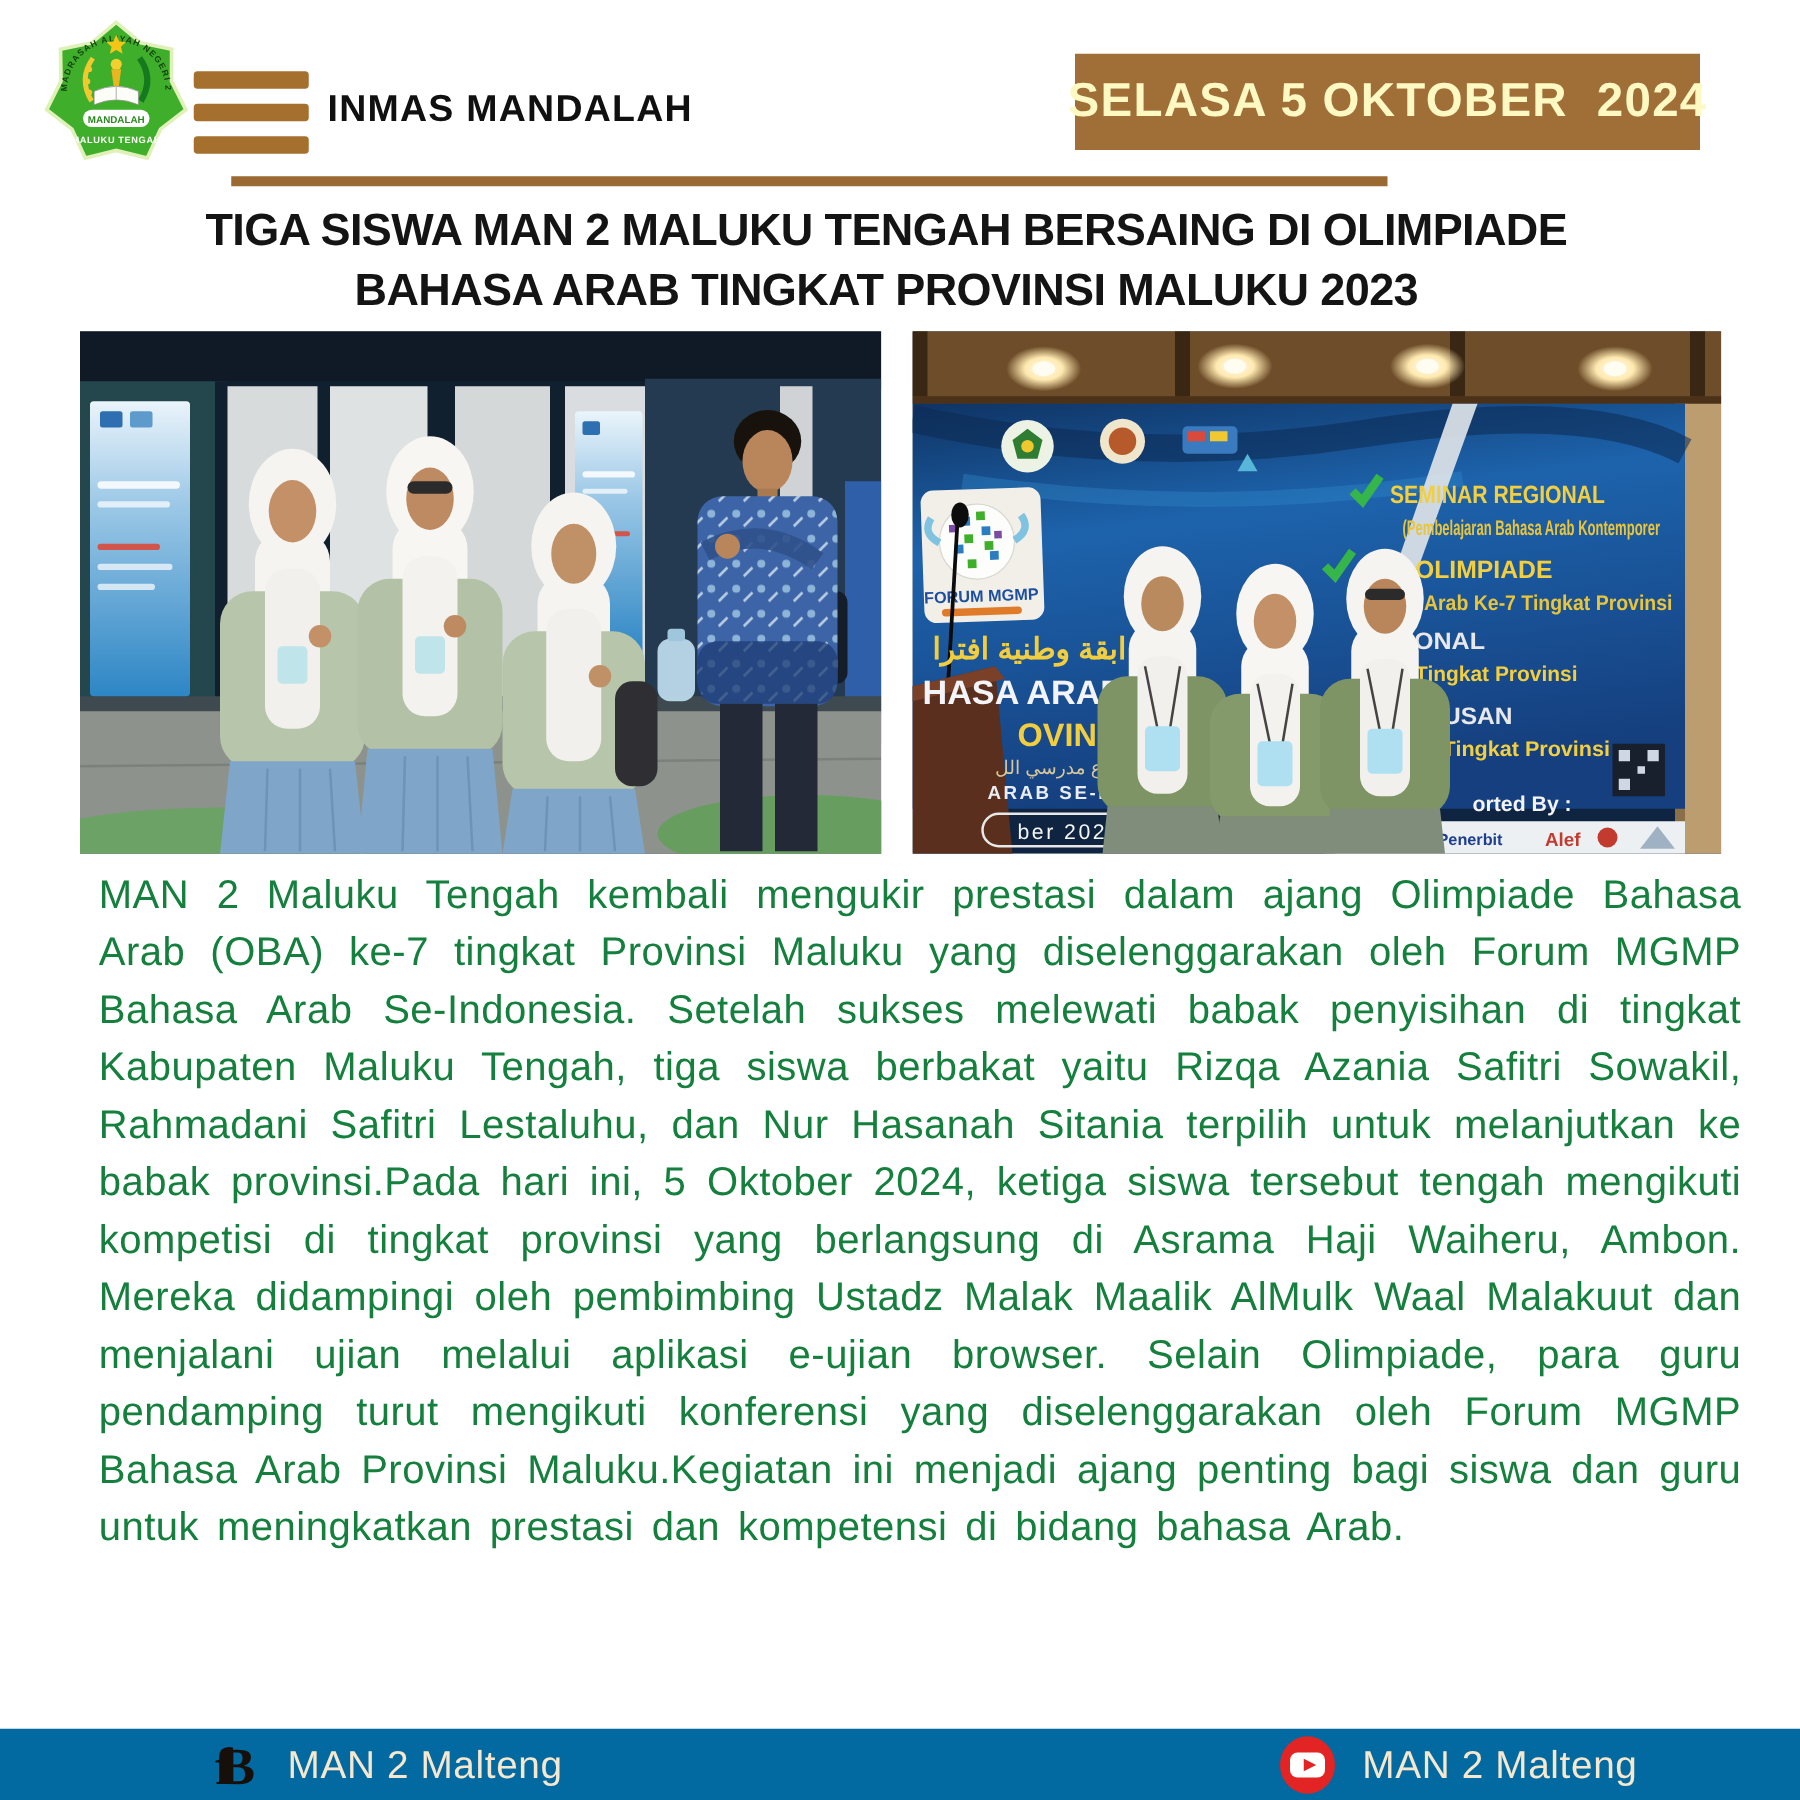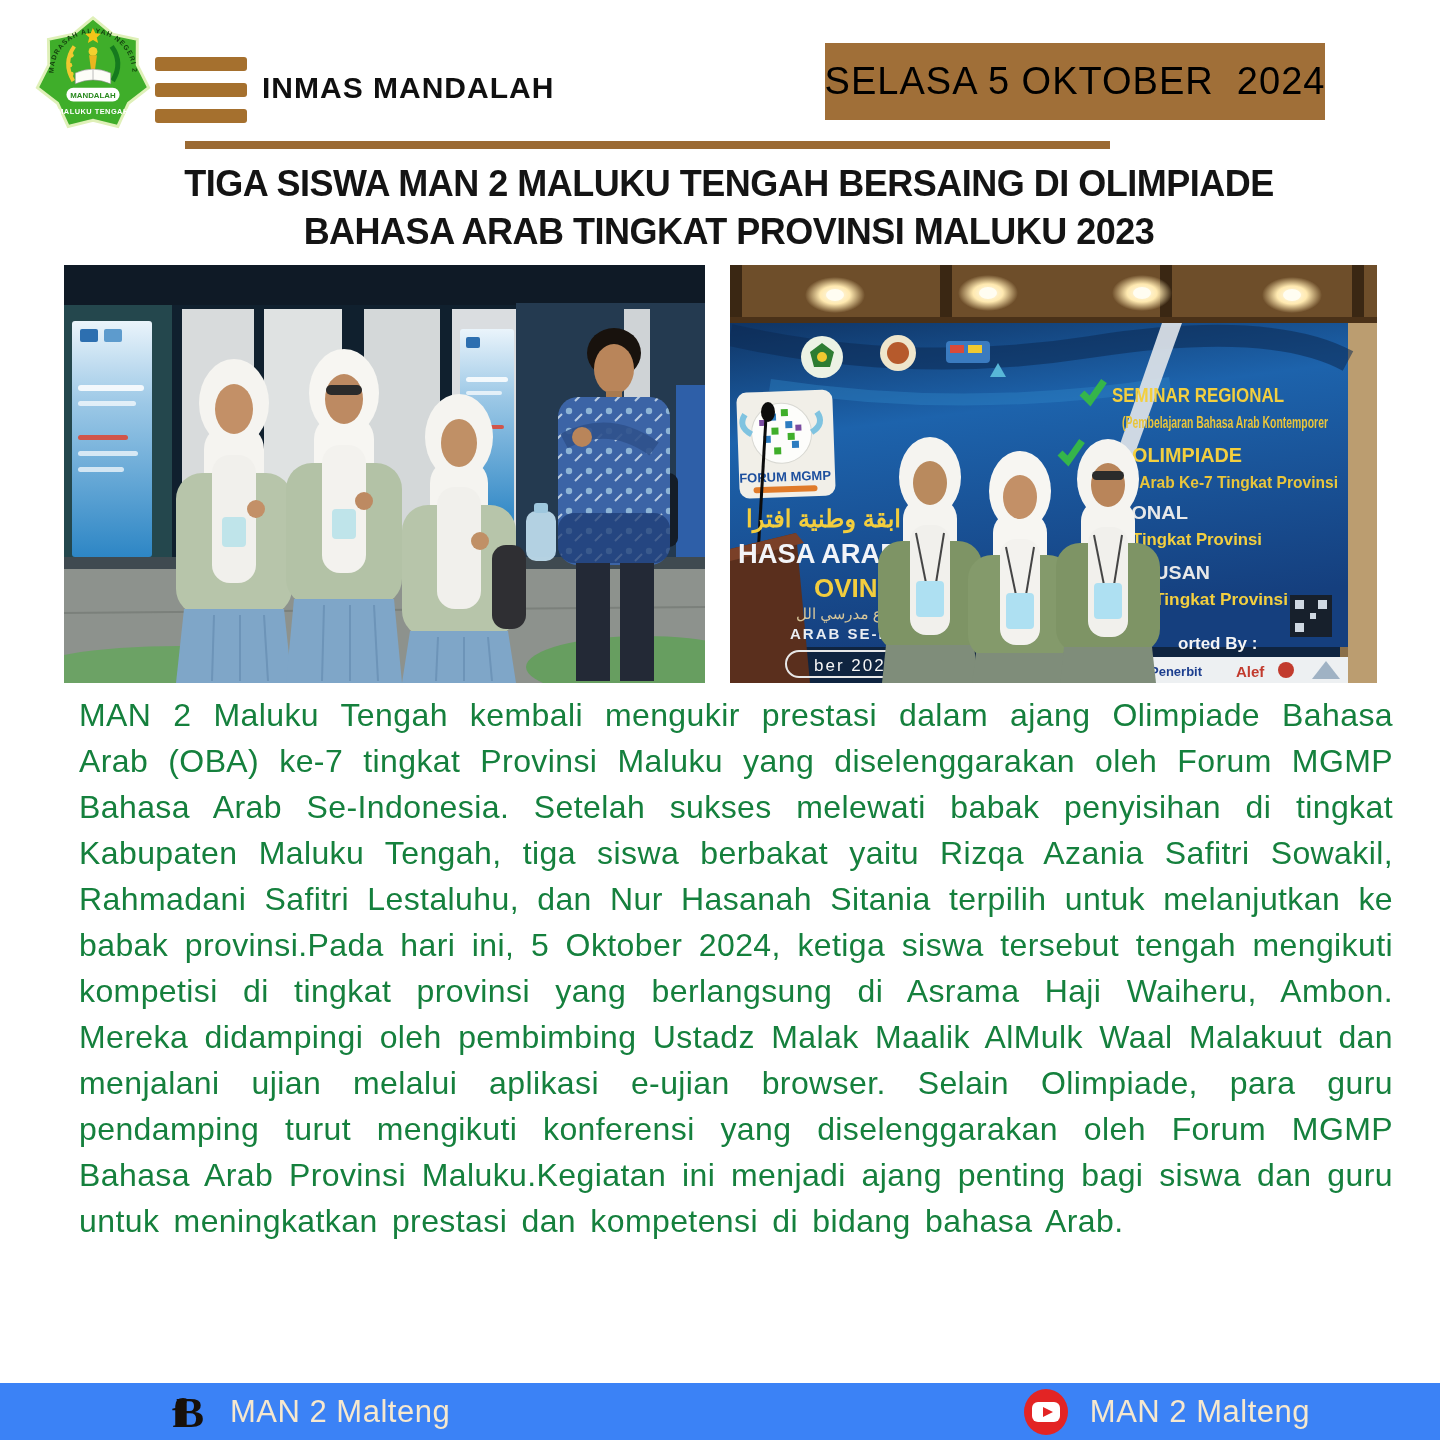--- a/index.html
+++ b/index.html
@@ -9,46 +9,46 @@
   }
   
   .logo{position:absolute;left:30px;top:12px;width:126px;height:126px;}
   .hamburger{position:absolute;left:155px;top:57px;width:92px;height:66px;cursor:pointer;}
   .hamburger .bar{width:92px;height:14px;background:#a5702e;border-radius:3px;margin-bottom:12px;}
   .brand{
     position:absolute;left:262px;top:57px;margin:0;
     font-size:30px;font-weight:700;letter-spacing:1px;color:#101010;line-height:62px;white-space:nowrap;
   }
   .date-badge{
-    position:absolute;left:825px;top:43px;width:500px;height:77px;
-    background:#a06f38;color:#000000;font-size:38px;font-weight:400;letter-spacing:1px;
+    position:absolute;left:860px;top:43px;width:500px;height:77px;
+    background:#a06f38;color:#fef9c3;font-size:38px;font-weight:700;letter-spacing:1px;
     display:flex;align-items:center;justify-content:center;white-space:pre;
   }
   .divider{position:absolute;left:185px;top:141px;width:925px;height:8px;background:#9b6a33;}
   
   .headline{
-    position:absolute;left:72px;top:160px;width:1314px;margin:0;
+    position:absolute;left:52px;top:160px;width:1314px;margin:0;
     text-align:center;color:#141414;font-size:36px;font-weight:700;line-height:48px;letter-spacing:-0.5px;
   }
   .headline span{display:block;}
   
   .photos{position:absolute;left:0;top:265px;width:1440px;height:418px;}
   .photo{position:absolute;top:0;margin:0;padding:0;}
   .photo-left{left:64px;width:641px;height:418px;}
   .photo-right{left:730px;width:647px;height:418px;}
   .photo svg{display:block;}
   
   .article{
     position:absolute;left:63px;top:676px;width:1314px;margin:16px;
     font-size:32px;line-height:46px;color:#15803d;text-align:justify;
     letter-spacing:0.4px;word-spacing:5px;
   }
   
   .footer{
-    position:absolute;left:0;bottom:0;width:1440px;height:57px;background:#3b82f6;
+    position:absolute;left:0;bottom:0;width:1440px;height:57px;background:#0369a1;
     display:flex;align-items:center;justify-content:space-between;
     padding:0 130px 0 170px;box-sizing:border-box;
   }
   .social{display:flex;align-items:center;gap:20px;cursor:pointer;}
   .social .label{color:#f6e8ce;font-size:31px;letter-spacing:0.5px;white-space:nowrap;}
   .social svg{display:block;}
 </style>
 </head>
 <body>
 

